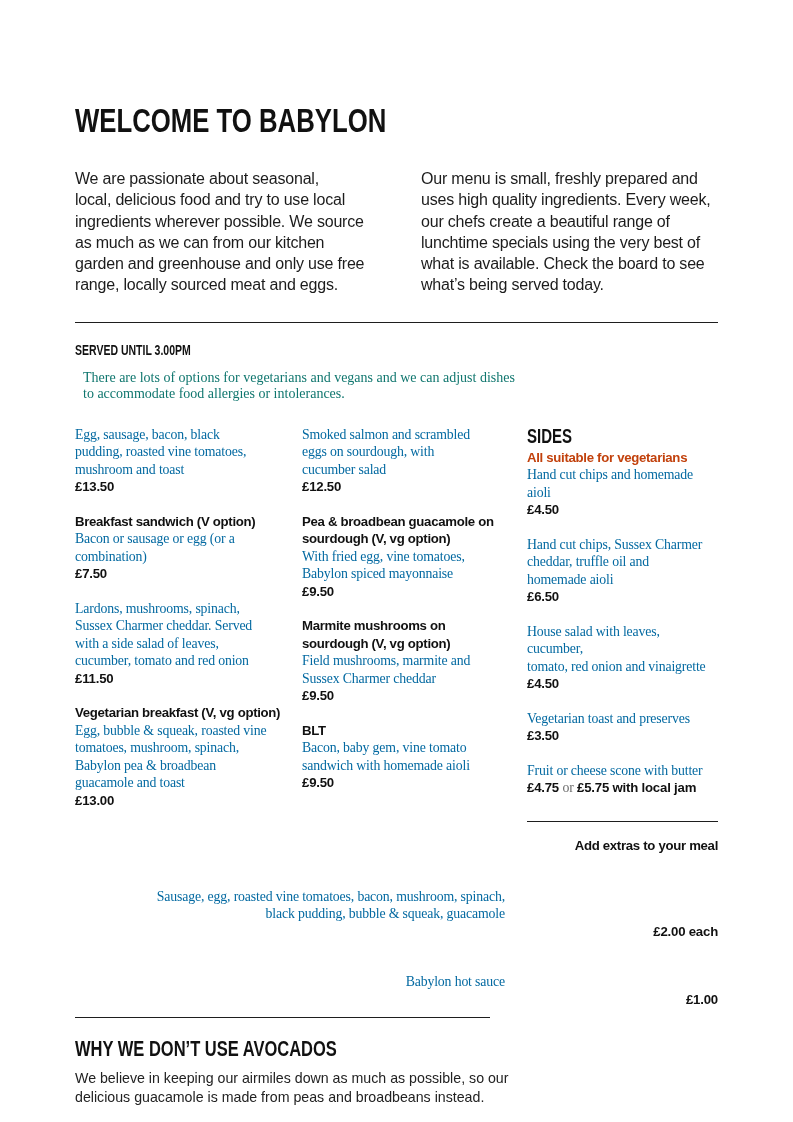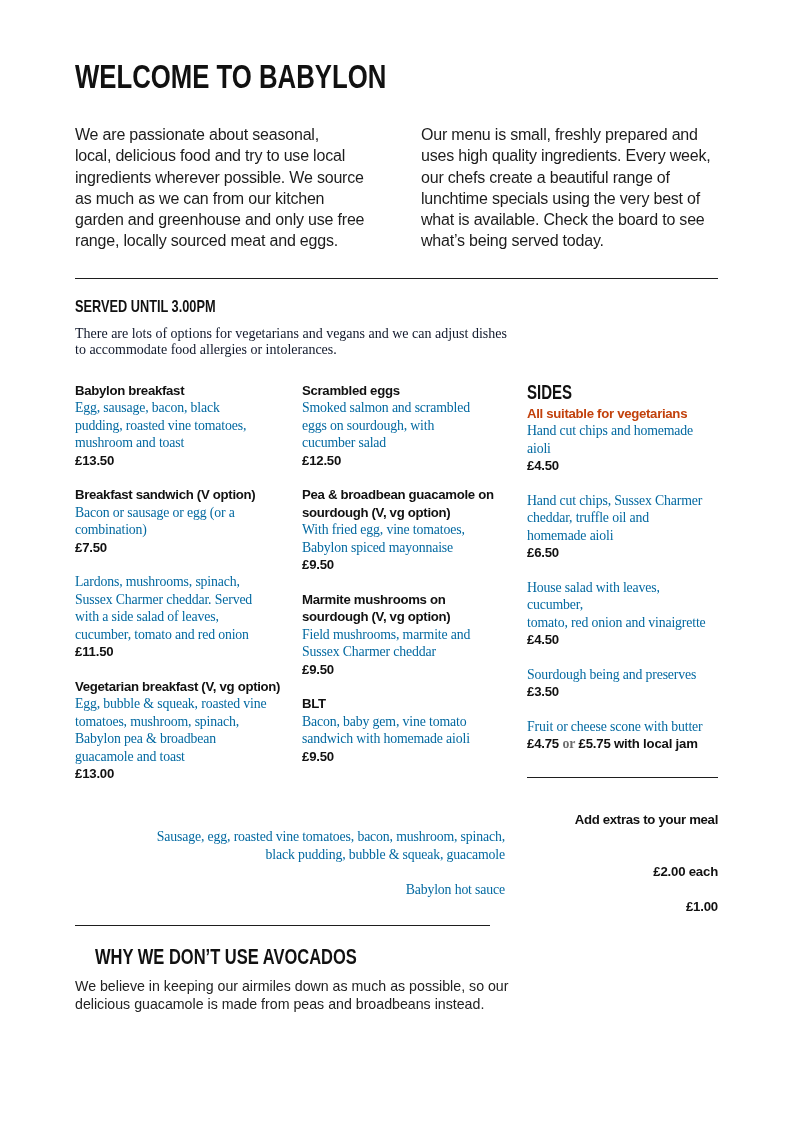--- a/index.html
+++ b/index.html
@@ -5,63 +5,63 @@
   * { box-sizing: border-box; }
   html, body { margin: 0; padding: 0; }
   body {
     width: 793px;
     height: 1122px;
     background: #ffffff;
     font-family: "Liberation Sans", sans-serif;
     color: #1a1a1a;
     overflow: hidden;
   }
-  .page { padding: 60px 75px 0 75px; }
+  .page { padding: 104px 75px 0 75px; }
 
   
   .cond {
     display: inline-block;
     font-weight: 700;
     color: #111;
     white-space: nowrap;
     transform-origin: left center;
     letter-spacing: 0;
   }
   h1, h2, h3 { margin: 0; }
   h1 { font-size: 33px; line-height: 34px; }
   h1 .cond { transform: scaleX(0.78); }
-  h2.served { margin-top: 17px; font-size: 17px; line-height: 21px; }
+  h2.served { margin-top: 17px; font-size: 14px; line-height: 21px; }
   h2.served .cond { transform: scaleX(0.75); }
   h3.sides-h { font-size: 20px; line-height: 20px; margin-bottom: 3px; }
   h3.sides-h .cond { transform: scaleX(0.75); }
-  h2.why { margin-top: 20px; font-size: 22px; line-height: 22px; margin-left: 20px; }
+  h2.why { margin-top: 20px; font-size: 22px; line-height: 22px; }
   h2.why .cond { transform: scaleX(0.75); }
 
   .intro { display: flex; gap: 50px; margin-top: 30px; }
   .intro p {
     margin: 0;
     width: 296px;
     font-size: 16px;
     line-height: 21.3px;
     letter-spacing: -0.2px;
     color: #1c1c1c;
     white-space: pre-line;
   }
 
   hr.rule-full {
     border: 0; border-top: 1.4px solid #1e1e1e;
     margin: 26px 0 0 0; width: 100%;
   }
 
   .note {
-    margin: 9px 0 0 0;
+    margin: 9px 0 0 8px;
     font-family: "Liberation Serif", serif;
     font-size: 14px;
     line-height: 16.4px;
-    color: #0f172a;
+    color: #0f766e;
     white-space: pre-line;
   }
 
   .grid {
     display: grid;
     grid-template-columns: 227px 225px 191px;
     margin-top: 23px;
     align-items: start;
   }
 
@@ -77,34 +77,34 @@
     font-size: 13.8px; color: #0369a1;
     line-height: 17.5px; letter-spacing: -0.15px;
     white-space: pre-line;
   }
   .item-price {
     font-size: 13.2px; font-weight: 700; color: #111;
     line-height: 17.5px; letter-spacing: -0.2px;
   }
   .or-sep {
     font-family: "Liberation Serif", serif;
-    font-weight: 700; color: #6e6e6e; font-size: 13.8px;
+    font-weight: 400; color: #6e6e6e; font-size: 13.8px;
   }
 
   .sides-sub {
     font-size: 13.2px; font-weight: 700; color: #c2410c;
     line-height: 17.5px; letter-spacing: -0.3px;
   }
   hr.rule-sides {
     border: 0; border-top: 1.4px solid #1e1e1e;
     margin: 24px 0 0 0; width: 191px;
   }
 
   .extras { margin-top: 12px; text-align: right; }
-  .extras .item-desc { max-width: 430px; }
+  .extras .item-desc { max-width: 430px; margin-top: 33px; }
   hr.rule-extras {
     border: 0; border-top: 1.4px solid #1e1e1e;
     margin: 9px 0 0 0; width: 415px;
   }
 
   .footer-text {
     margin: 9px 0 0 0;
     font-family: Liberation Sans, sans-serif;
     font-size: 14.2px;
     line-height: 18.4px;
@@ -138,21 +138,20 @@
 
   <h2 class="served"><span class="cond">SERVED UNTIL 3.00PM</span></h2>
 
   <p class="note">There are lots of options for vegetarians and vegans and we can adjust dishes
 to accommodate food allergies or intolerances.</p>
 
   <div class="grid">
 
     <div class="col">
       <div class="item">
-        <div class="item-name">Babylon breakfast</div>
         <div class="item-desc">Egg, sausage, bacon, black
 pudding, roasted vine tomatoes,
 mushroom and toast</div>
         <div class="item-price">£13.50</div>
       </div>
       <div class="item">
         <div class="item-name">Breakfast sandwich (V option)</div>
         <div class="item-desc">Bacon or sausage or egg (or a
 combination)</div>
         <div class="item-price">£7.50</div>
@@ -169,21 +168,20 @@
         <div class="item-desc">Egg, bubble &amp; squeak, roasted vine
 tomatoes, mushroom, spinach,
 Babylon pea &amp; broadbean
 guacamole and toast</div>
         <div class="item-price">£13.00</div>
       </div>
     </div>
 
     <div class="col">
       <div class="item">
-        <div class="item-name">Scrambled eggs</div>
         <div class="item-desc">Smoked salmon and scrambled
 eggs on sourdough, with
 cucumber salad</div>
         <div class="item-price">£12.50</div>
       </div>
       <div class="item">
         <div class="item-name">Pea &amp; broadbean guacamole on
 sourdough (V, vg option)</div>
         <div class="item-desc">With fried egg, vine tomatoes,
 Babylon spiced mayonnaise</div>
@@ -216,21 +214,21 @@
 cheddar, truffle oil and
 homemade aioli</div>
         <div class="item-price">£6.50</div>
       </div>
       <div class="item">
         <div class="item-desc">House salad with leaves, cucumber,
 tomato, red onion and vinaigrette</div>
         <div class="item-price">£4.50</div>
       </div>
       <div class="item">
-        <div class="item-desc">Sourdough being and preserves</div>
+        <div class="item-desc">Vegetarian toast and preserves</div>
         <div class="item-price">£3.50</div>
       </div>
       <div class="item">
         <div class="item-desc">Fruit or cheese scone with butter</div>
         <div class="item-price"><span>£4.75</span> <span class="or-sep">or</span> <span>£5.75 with local jam</span></div>
       </div>
       <hr class="rule-sides">
     </div>
   </div>
 

